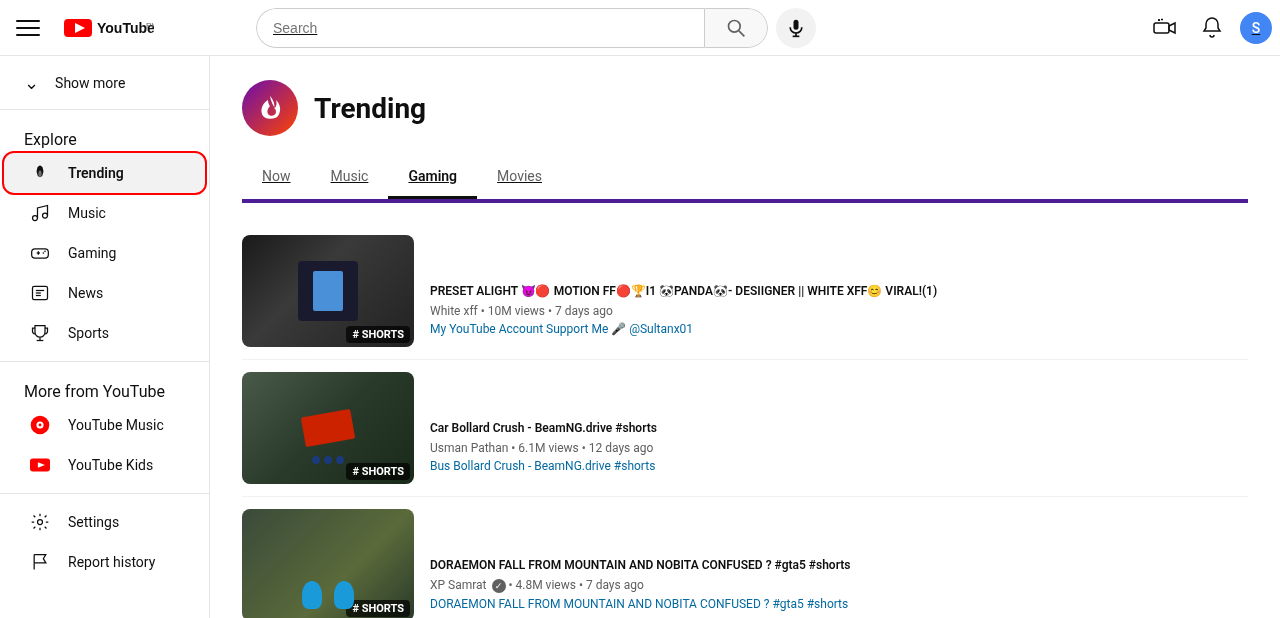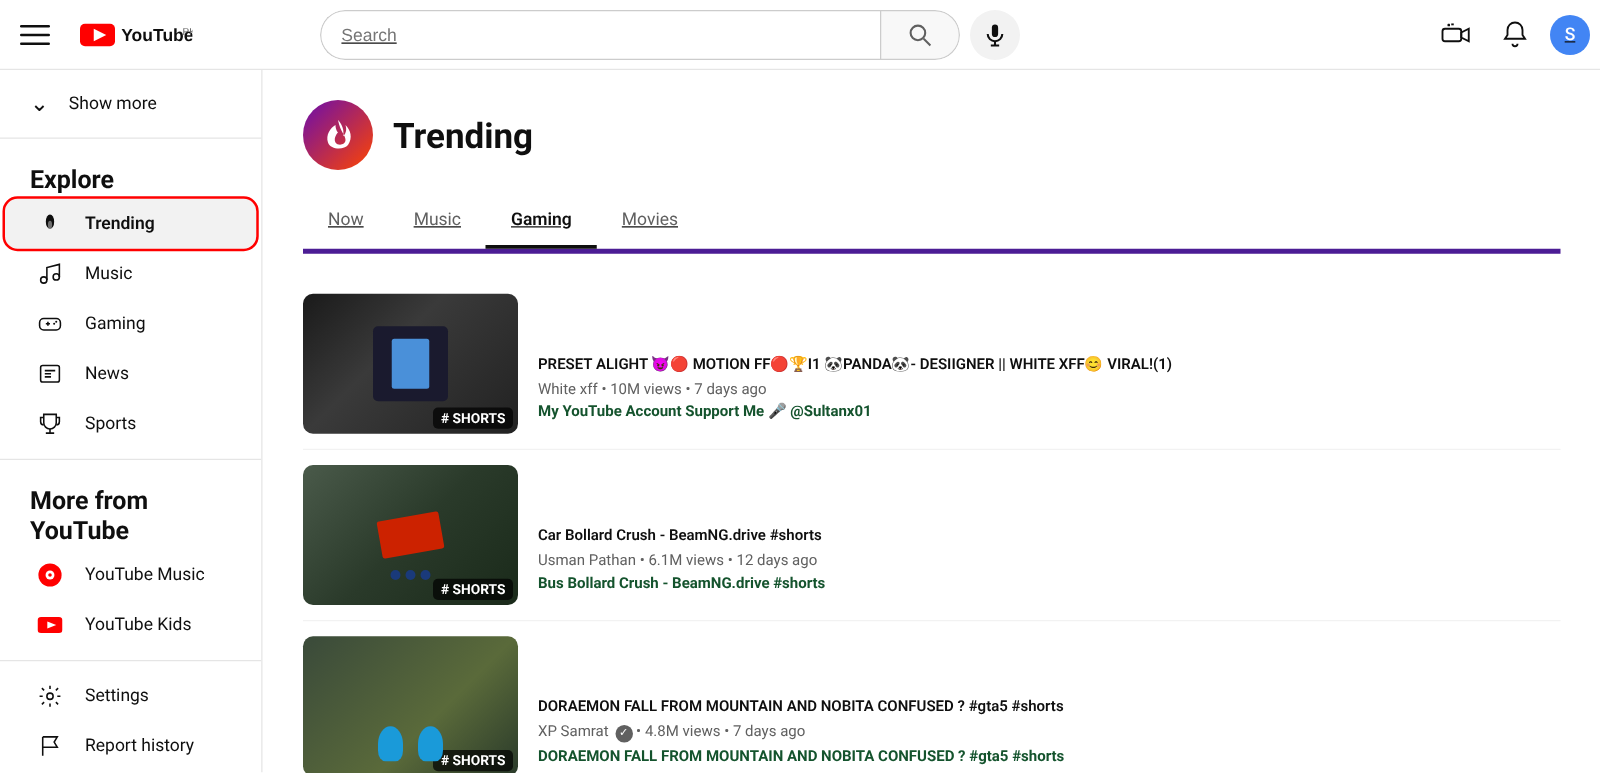--- a/index.html
+++ b/index.html
@@ -41,21 +41,21 @@
       border-right: 1px solid #e5e5e5;
     }
     .sidebar-item {
       display: flex; align-items: center; gap: 16px;
       padding: 8px 24px; cursor: pointer; border-radius: 10px; margin: 0 4px;
       font-size: 14px;
     }
     .sidebar-item.highlighted { outline: 2px solid #f00; background: #f2f2f2; }
     .sidebar-icon { width: 24px; height: 24px; display: flex; align-items: center; justify-content: center; flex-shrink: 0; }
     .show-more { display: flex; align-items: center; gap: 16px; padding: 8px 24px; cursor: pointer; color: #0f0f0f; font-size: 14px; }
-    .section-title { padding: 12px 24px 4px; font-size: 20px; font-weight: 700; }
+    .section-title { padding: 12px 24px 4px; font-size: 16px; font-weight: 400; }
     .sidebar-divider { border: none; border-top: 1px solid #e5e5e5; margin: 8px 0; }
 
     
     .main { flex: 1; overflow-y: auto; padding: 24px 32px; }
     .trending-header { display: flex; align-items: center; gap: 16px; margin-bottom: 20px; }
     .trending-icon {
       width: 56px; height: 56px; border-radius: 50%;
       background: linear-gradient(135deg, #6a0dad, #ff4500);
       display: flex; align-items: center; justify-content: center;
     }
@@ -82,21 +82,21 @@
     .thumbnail-1 { background: linear-gradient(135deg, #1a1a1a 0%, #3a3a3a 40%, #222 100%); }
     .thumbnail-2 { background: linear-gradient(135deg, #4a5a4a 0%, #2a3a2a 50%, #1a2a1a 100%); }
     .thumbnail-3 { background: linear-gradient(135deg, #3a4a3a 0%, #5a6a3a 60%, #2a3a2a 100%); }
     .shorts-badge {
       background: rgba(0,0,0,0.7); color: #fff; font-size: 11px; font-weight: 700;
       padding: 2px 6px; border-radius: 4px; margin: 4px;
     }
     .video-info { flex: 1; }
     .video-title { font-size: 12px; font-weight: 600; margin-bottom: 4px; line-height: 1.4; margin-top: 48px; }
     .video-meta { font-size: 12px; color: #606060; margin-bottom: 4px; }
-    .video-desc { font-size: 12px; color: #14532d; font-weight: bold; }
+    .video-desc { font-size: 12px; color: #0369a1; }
     .verified-icon { display: inline-block; width: 14px; height: 14px; background: #606060; border-radius: 50%; color: #fff; font-size: 9px; text-align: center; line-height: 14px; margin-left: 2px; }
 
     
     .yt-logo-svg { display: flex; align-items: center; gap: 4px; }
 
     
     .search-combined { display: flex; align-items: center; border-radius: 40px; overflow: hidden; }
     .search-input-wrap {
       flex: 1; display: flex; align-items: center;
       border: 1px solid #ccc; border-right: none; border-radius: 40px 0 0 40px;

